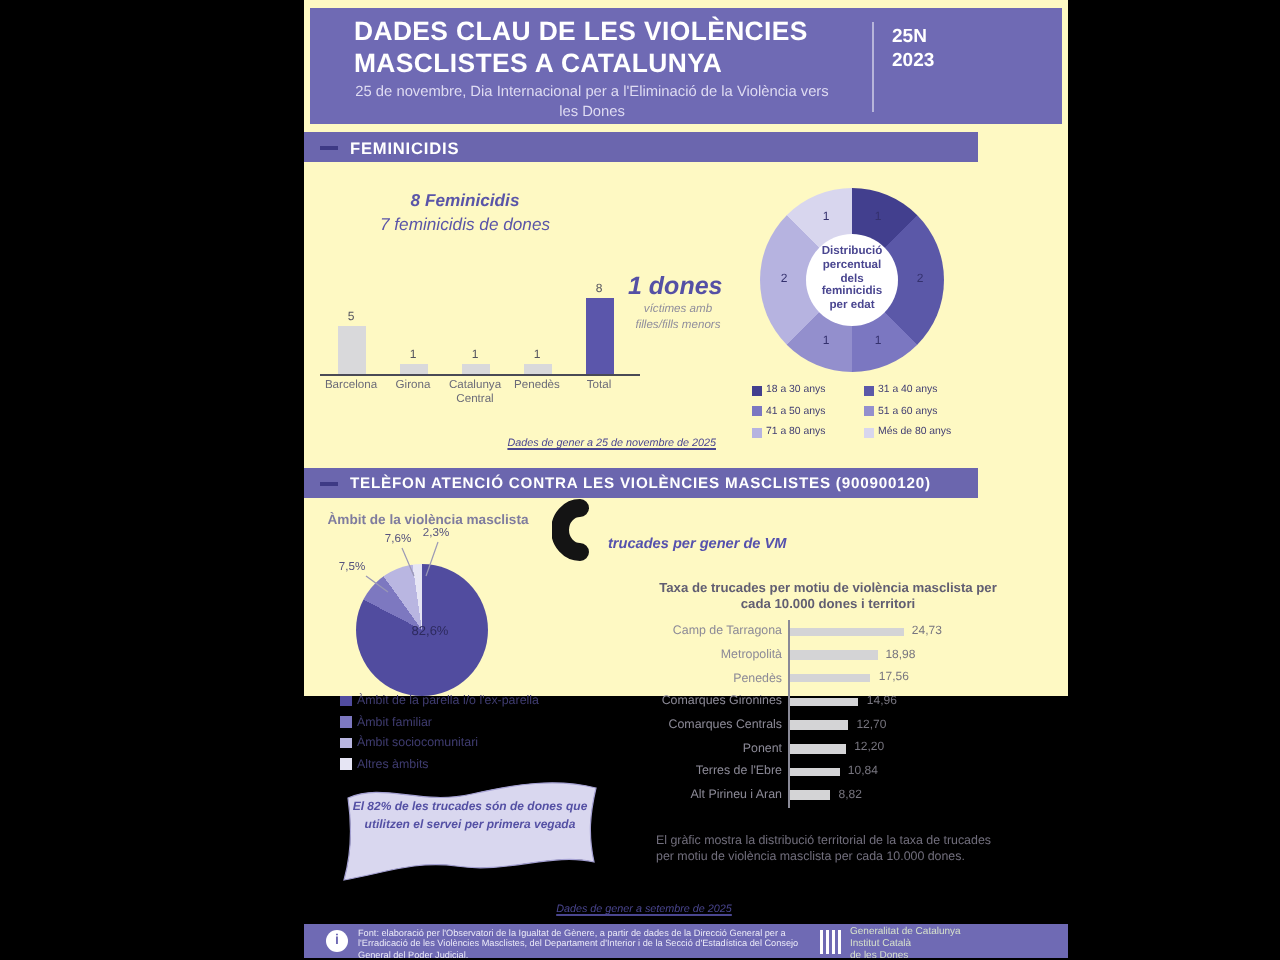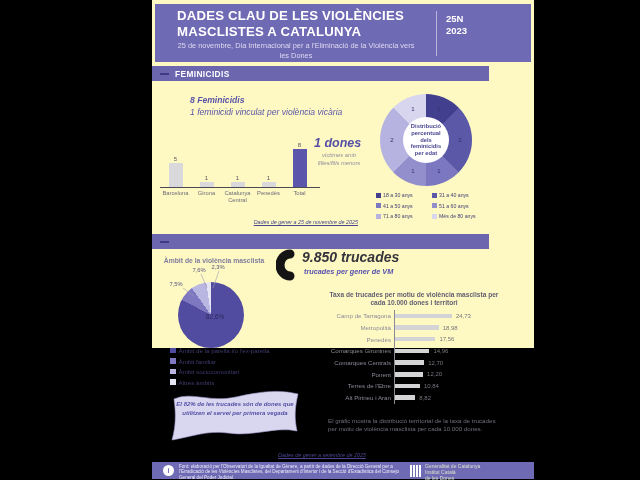--- a/index.html
+++ b/index.html
@@ -20,21 +20,21 @@
   
   .secbar{left:0;width:337px;height:15px;background:#6b66ae;display:flex;align-items:center;}
   .secbar1{top:66px;text-align:right;} .secbar2{top:234px;}
   .secdash{position:static;width:9px;height:2px;background:#3e3a85;margin:0 6px 0 8px;flex:none;}
   .sectext{position:static;color:#fff;font-weight:bold;font-size:8.3px;letter-spacing:.4px;white-space:nowrap;}
   .secbar2 .sectext{font-size:7.6px;}
 
   
   .fem-stats{left:38px;top:94px;font-style:italic;color:#5a55a8;font-size:8.6px;line-height:1.4;}
   .fem-stats div{position:static;}
-  .fs1{font-weight:bold;}
+  .fs1{font-weight:bold;text-align:center;}
 
   
   .fem-chart{left:8px;top:141px;width:160px;}
   .vbars-row{position:static;display:flex;border-bottom:1px solid #4a4a55;}
   .vcats-row{position:static;display:flex;}
   .vcell{position:static;width:31px;height:46px;display:flex;flex-direction:column;
          justify-content:flex-end;align-items:center;}
   .vval{position:static;font-size:6px;color:#55555f;margin-bottom:1px;}
   .vbar{position:static;width:14px;}
   .vcat{position:static;width:31px;text-align:center;font-size:5.8px;color:#6b6b78;
@@ -123,21 +123,21 @@
     </div>
   </header>
 
   <div class="secbar secbar1">
     <span class="secdash"></span>
     <span class="sectext">FEMINICIDIS</span>
   </div>
 
   <div class="fem-stats">
     <div class="fs1">8 Feminicidis</div>
-    <div class="fs2">1 feminicidi vinculat per violència vicària</div>
+    <div class="fs2">7 feminicidis de dones</div>
   </div>
 
   <div id="fem-chart" class="fem-chart">
       <div class="vbars-row">
         <div class="vcell">
           <span class="vval">5</span>
           <span class="vbar" style="height:23.8px;background:#d9d9db"></span>
         </div>
         <div class="vcell">
           <span class="vval">1</span>
@@ -201,20 +201,21 @@
       <div class="lg">
         <span class="chip" style="background:#d8d6ee"></span>
         <span class="lgt">Més de 80 anys</span>
       </div>
     </div>
 
   <div class="footnote fn1">Dades de gener a 25 de novembre de 2025</div>
 
   <div class="secbar secbar2">
     <span class="secdash"></span>
+    <span class="sectext">TELÈFON ATENCIÓ CONTRA LES VIOLÈNCIES MASCLISTES (900900120)</span>
   </div>
 
   <div class="pie-title">Àmbit de la violència masclista</div>
   <div class="pie" id="pie" style="background: conic-gradient(rgb(81, 76, 159) 0deg, rgb(81, 76, 159) 297.36deg, rgb(125, 120, 192) 297.36deg, rgb(125, 120, 192) 324.36deg, rgb(185, 182, 225) 324.36deg, rgb(185, 182, 225) 351.72deg, rgb(230, 229, 244) 351.72deg, rgb(230, 229, 244) 360deg);">
       <span class="pie-lab inside" style="left: 37px; top: 34px;">82,6%</span>
       <span class="pie-lab" style="left: -2px; top: 2px;">7,5%</span>
       <span class="pie-lab" style="left: 21px; top: -12px;">7,6%</span>
       <span class="pie-lab" style="left: 40px; top: -15px;">2,3%</span>
     </div>
   <svg class="pie-leads" width="80" height="40" viewBox="0 0 80 40">
@@ -239,21 +240,20 @@
         <span class="chip" style="background:#e6e5f4"></span>
         <span class="lgt">Altres àmbits</span>
       </div>
     </div>
 
   <div class="phone">
     <svg width="24" height="32" viewBox="0 0 24 32">
       <path d="M14 5 A 10 11 0 0 0 14 27" fill="none" stroke="#141414" stroke-width="9" stroke-linecap="round"></path>
     </svg>
   </div>
-  <div class="calls-val">9.850 trucades</div>
   <div class="calls-cap">trucades per gener de VM</div>
 
   <div class="hbar-title">Taxa de trucades per motiu de violència masclista per cada 10.000 dones i territori</div>
   <div class="hbar" id="hbar">
       <div class="hrow">
         <span class="hlab">Camp de Tarragona</span>
         <span class="hbarwrap">
           <span class="hbarbar" style="width:56.9px;background:#d4d4d6"></span>
           <span class="hval">24,73</span>
         </span>

